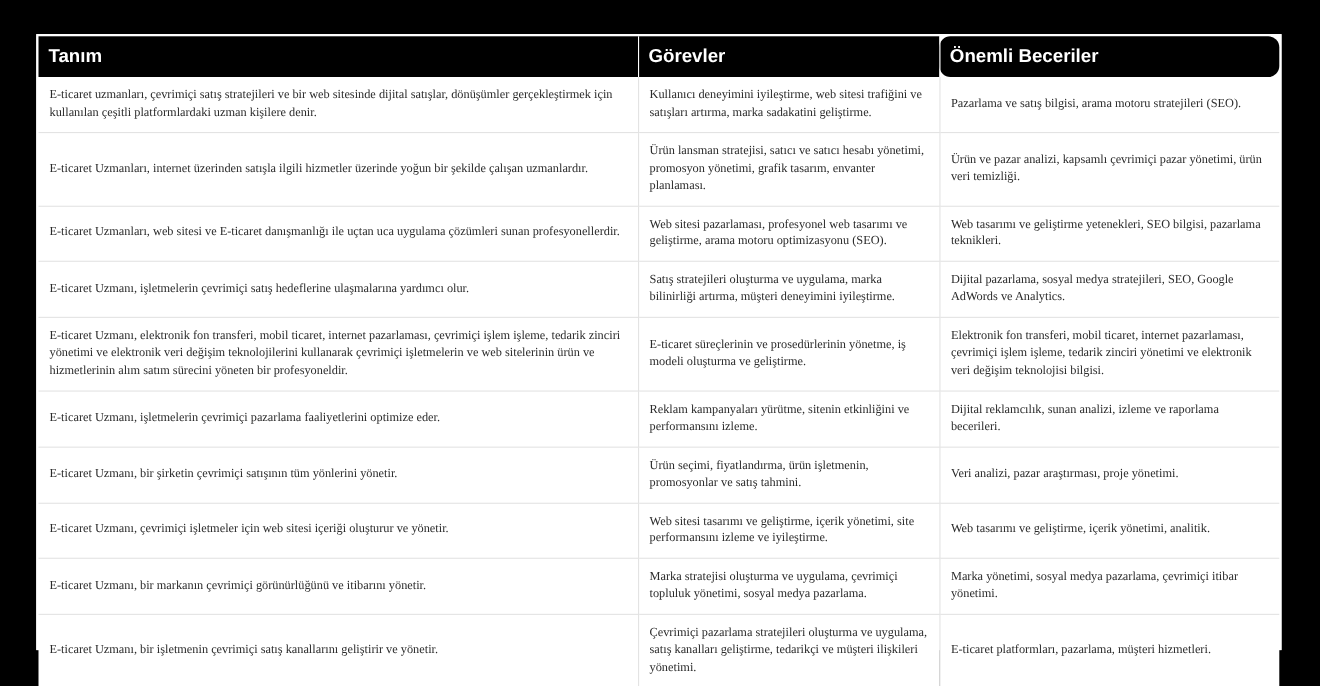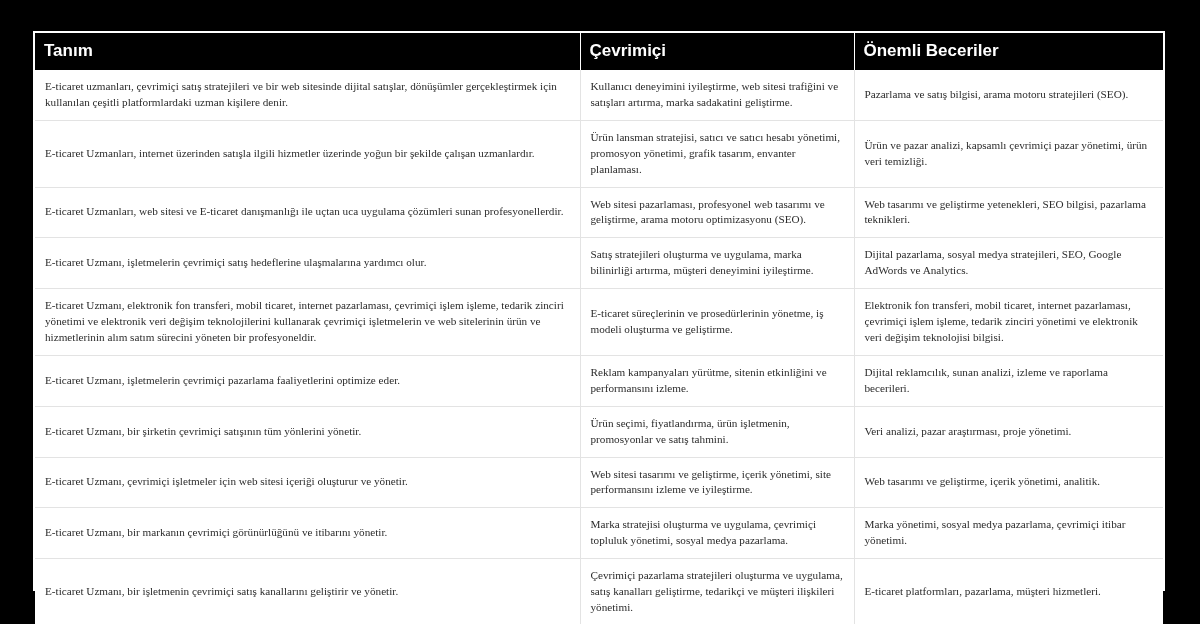--- a/index.html
+++ b/index.html
@@ -59,21 +59,21 @@
     background: #000000;
     color: #ffffff;
     font-size: 17px;
     font-weight: bold;
     text-align: left;
     padding: 8px 10px 9px 9px;
     vertical-align: middle;
     border-right: 1px solid #ffffff;
     font-family: "Liberation Sans", sans-serif;
   }
-  thead th:last-child { border-right: none; }
+  thead th:last-child { border-right: none; border-radius: 10px; }
 
   tbody td {
     font-size: 11.2px;
     line-height: 1.42;
     color: #2b2b2b;
     padding: 9px 10px;
     vertical-align: middle;
     border-bottom: 1px solid #e3e3e3;
     border-right: 1px solid #e3e3e3;
     background: #ffffff;
@@ -95,21 +95,21 @@
 
     <table class="data-table">
       <colgroup>
         <col class="col-1">
         <col class="col-2">
         <col class="col-3">
       </colgroup>
       <thead>
         <tr>
           <th>Tanım</th>
-          <th>Çevrimiçi</th>
+          <th>Görevler</th>
           <th>Önemli Beceriler</th>
         </tr>
       </thead>
       <tbody>
         <tr>
           <td>E-ticaret uzmanları, çevrimiçi satış stratejileri ve bir web sitesinde dijital satışlar, dönüşümler gerçekleştirmek için kullanılan çeşitli platformlardaki uzman kişilere denir.</td>
           <td>Kullanıcı deneyimini iyileştirme, web sitesi trafiğini ve satışları artırma, marka sadakatini geliştirme.</td>
           <td>Pazarlama ve satış bilgisi, arama motoru stratejileri (SEO).</td>
         </tr>
         <tr>

